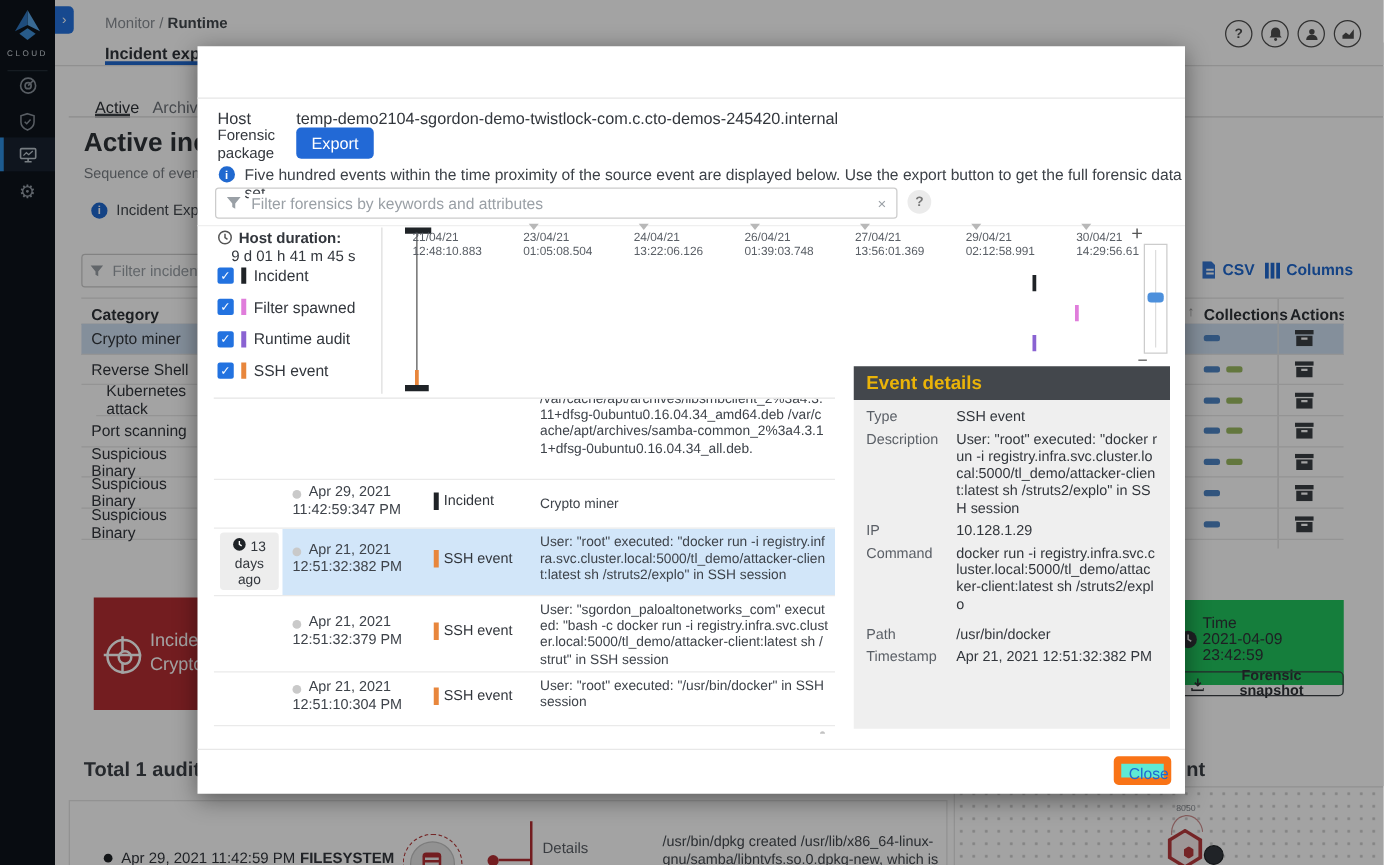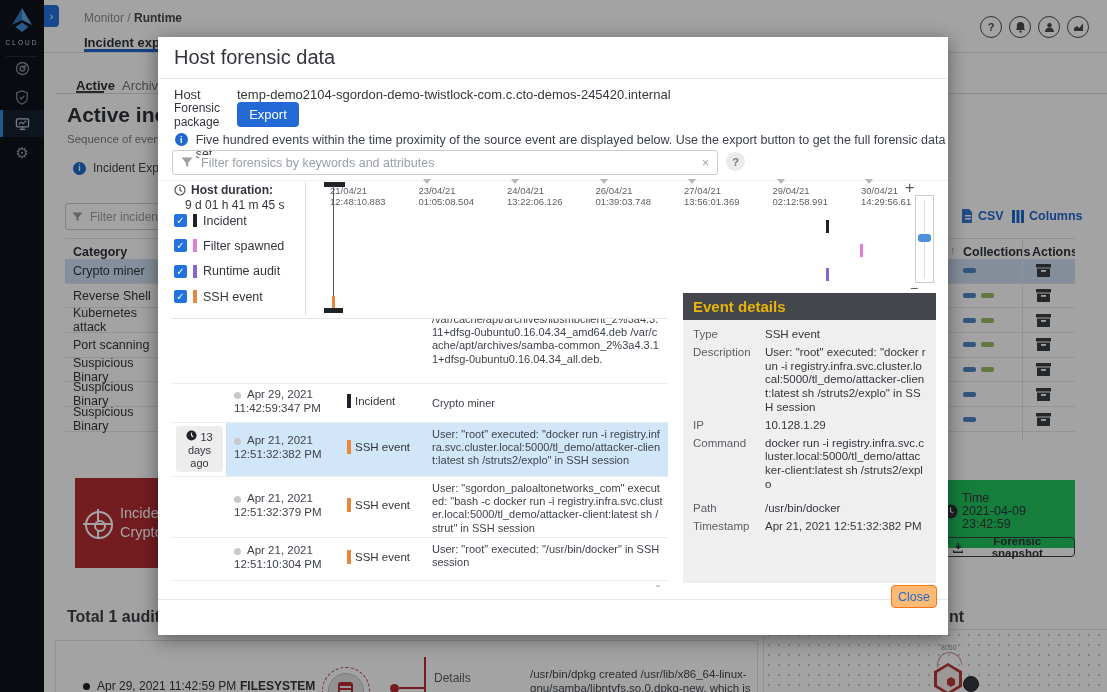--- a/index.html
+++ b/index.html
@@ -17,21 +17,21 @@
               color:#fff;font-size:11px;display:flex;align-items:center;justify-content:center;z-index:1;}
   .topbar{position:absolute;left:44px;top:0;right:0;height:34px;background:#fff;}
   .crumb{position:absolute;left:40px;top:11px;font-size:12px;color:#8a8f95;}
   .crumb b{color:#43484e;font-weight:bold;}
   .tb-icons{position:absolute;right:18px;top:16px;display:flex;gap:7px;}
   .tb-ico{width:20px;height:20px;border:1.5px solid #4e4e4e;border-radius:50%;display:flex;align-items:center;justify-content:center;color:#4e4e4e;font-size:11px;font-weight:bold;}
   .tab-ie{position:absolute;left:84px;top:35px;font-size:13px;font-weight:bold;color:#30343a;}
   .tab-ie-line{position:absolute;left:84px;top:49px;width:76px;height:3px;background:#2069d0;}
   .hline1{position:absolute;left:44px;top:52px;right:0;height:1px;background:#e2e2e2;}
   .subtab{position:absolute;top:78px;font-size:13px;color:#70757c;}
-  .subtab.on{font-weight:bold;color:#2e3238;}
+  .subtab.on{font-weight:normal;color:#2e3238;}
   .subtab-line{position:absolute;left:76px;top:91px;width:28px;height:3px;background:#3c4046;}
   .hline2{position:absolute;left:55px;top:93px;right:0;height:1px;background:#dcdcdc;}
   .h1{position:absolute;left:67px;top:103px;font-size:21px;font-weight:bold;color:#2e3238;}
   .h1sub{position:absolute;left:67px;top:133px;font-size:11.5px;color:#7a7f85;}
   .info-i{width:13px;height:13px;border-radius:50%;background:#2069d0;color:#fff;font-size:9px;font-weight:bold;display:inline-flex;align-items:center;justify-content:center;font-style:normal;}
   .bg-info{position:absolute;left:73px;top:161px;display:flex;gap:7px;align-items:center;font-size:12px;color:#43484e;}
   .bg-filter{position:absolute;left:65px;top:203px;width:93px;height:25px;border:1px solid #ccc;border-radius:3px;background:#fff;overflow:hidden;display:flex;align-items:center;padding-left:6px;gap:5px;}
   .bg-filter input{border:none;outline:none;font-size:12px;width:70px;font-family:inherit;}
   .bg-filter input::placeholder{color:#9aa0a6;}
   .bgtable-l{position:absolute;left:65px;top:238px;width:93px;height:200px;overflow:hidden;border-top:1px solid #e3e3e3;}
@@ -133,21 +133,21 @@
   .evtype{position:absolute;left:184px;font-size:11.5px;color:#32363c;}
   .evdesc{position:absolute;left:261px;width:231px;font-size:11px;line-height:13.2px;color:#3e434a;overflow-wrap:anywhere;word-break:break-all;}
   .evscroll{position:absolute;left:485px;top:266px;width:4px;height:30px;background:#c2c2c2;border-radius:2px;}
   .details{position:absolute;left:525px;top:256px;width:253px;height:290px;}
   .det-head{position:absolute;left:0;top:0;right:0;height:27px;background:#43474c;color:#eab308;font-size:15px;font-weight:bold;display:flex;align-items:center;padding-left:10px;}
   .det-body{position:absolute;left:0;top:27px;right:0;bottom:0;background:#efefef;padding:8px 10px;box-sizing:border-box;overflow:hidden;}
   .det-row{display:flex;margin-bottom:4px;}
   .det-lab{width:72px;flex:none;font-size:11.5px;color:#5a5f66;}
   .det-val{flex:1;font-size:11.5px;line-height:13.8px;color:#32363c;overflow-wrap:anywhere;word-break:break-all;}
   .m-hline3{position:absolute;left:0;top:562px;width:790px;height:1px;background:#e8e8e8;}
-  .m-close{position:absolute;left:733px;top:548px;width:46px;height:23px;background:#fdba74;border:1px solid #f97316;border-radius:4px;color:#2069d0;font-size:12.5px;font-family:inherit;}
+  .m-close{position:absolute;left:733px;top:568px;width:46px;height:23px;background:#5eead4;border:6px solid #f97316;border-radius:4px;color:#2069d0;font-size:12.5px;font-family:inherit;}
 </style>
 </head>
 <body>
 
 <div class="stage">
 
   <div class="sidebar">
     <div class="logo-wrap">
       <svg width="22" height="24" viewBox="0 0 22 24">
         <path d="M11 0 L21 17 L11 12 Z" fill="#5aa7e8"></path>
@@ -239,21 +239,21 @@
     <div class="bghead">
       <span class="bgth">Category</span>
     </div>
     <div id="bg-rows-left">
         <div class="bgrow hl" style="top: 20px;">
           <span>Crypto miner</span>
         </div>
         <div class="bgrow" style="top: 44.7px;">
           <span>Reverse Shell</span>
         </div>
-        <div class="bgrow" style="top: 69.4px;">
+        <div class="bgrow" style="top: 69.4px; margin-left: 12px;">
           <span>Kubernetes attack</span>
         </div>
         <div class="bgrow" style="top: 94.1px;">
           <span>Port scanning</span>
         </div>
         <div class="bgrow" style="top: 118.8px;">
           <span>Suspicious Binary</span>
         </div>
         <div class="bgrow" style="top: 143.5px;">
           <span>Suspicious Binary</span>
@@ -430,21 +430,20 @@
         <div class="hex-i hex">
           <div class="hex-c hex"></div>
         </div>
       </div>
     <div class="br-node"></div>
   </div>
 
   <div class="dim"></div>
 
   <div class="modal">
-    <div class="m-title">Host forensic data</div>
     <div class="m-hline"></div>
 
     <div class="m-lab" style="left:16px;top:50px">Host</div>
     <div class="m-val" style="left:79px;top:50px">temp-demo2104-sgordon-demo-twistlock-com.c.cto-demos-245420.internal</div>
     <div class="m-lab" style="left:16px;top:64px;width:52px;font-size:12px;line-height:14px">Forensic package</div>
     <button class="m-export">Export</button>
 
     <div class="m-info">
       <i class="info-i">i</i>
       <span>Five hundred events within the time proximity of the source event are displayed below. Use the export button to get the full forensic data set.</span>

